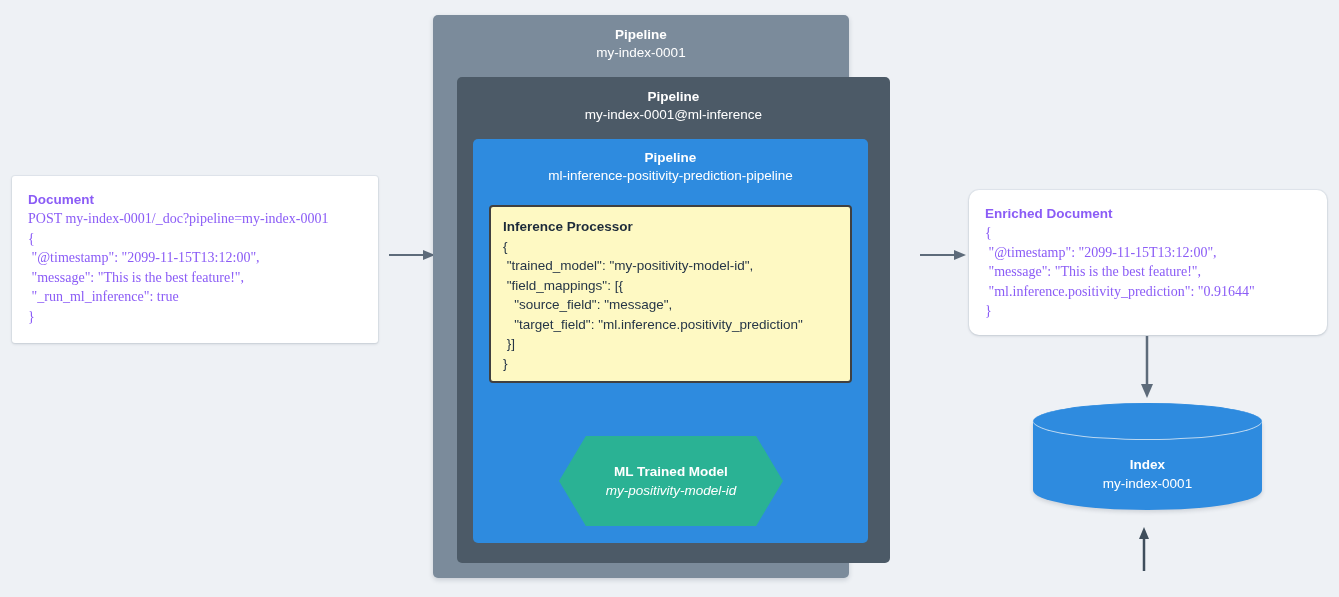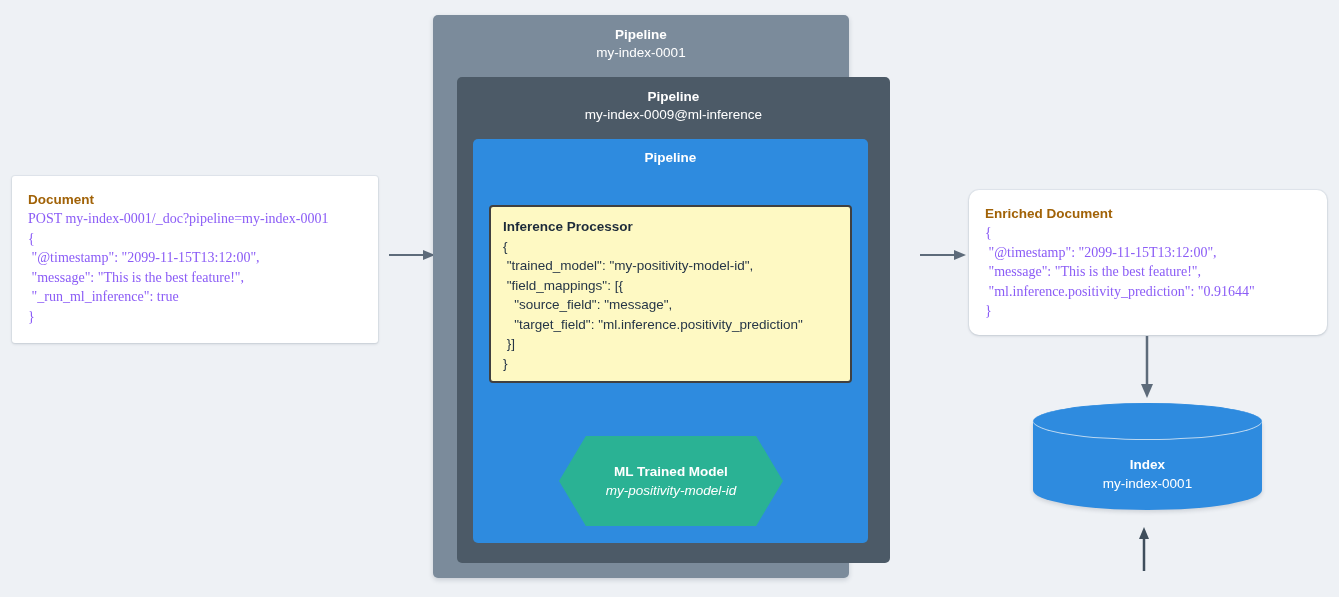--- a/index.html
+++ b/index.html
@@ -27,21 +27,21 @@
     background: #ffffff;
     border-radius: 3px;
     box-shadow: 0 1px 3px rgba(30,45,65,.16), 0 0 0 1px rgba(140,155,175,.10);
     box-sizing: border-box;
     padding: 14px 16px 14px 16px;
   }
   .card .title {
     font-weight: bold;
     font-size: 13.5px;
     line-height: 19px;
-    color: #a16207;
+    color: #8b5cf6;
     white-space: pre;
   }
   .card .line {
     font-size: 14px;
     line-height: 19.5px;
     color: #8b5cf6;
     white-space: pre;
     font-family: Liberation Serif, serif;
   }
 
@@ -252,26 +252,27 @@
 
   <div class="pipe" id="pipe-outer">
     <div class="hdr">
       <div class="h1">Pipeline</div>
       <div class="h2">my-index-0001</div>
     </div>
 
     <div class="pipe" id="pipe-mid">
       <div class="hdr">
         <div class="h1">Pipeline</div>
-        <div class="h2">my-index-0009@ml-inference</div>
+        <div class="h2">my-index-0001@ml-inference</div>
       </div>
 
       <div class="pipe" id="pipe-inner">
         <div class="hdr">
           <div class="h1">Pipeline</div>
+          <div class="h2">ml-inference-positivity-prediction-pipeline</div>
         </div>
 
         <div id="processor">
           <div class="title">Inference Processor</div>
           <div class="line">{</div>
           <div class="line"> "trained_model": "my-positivity-model-id",</div>
           <div class="line"> "field_mappings": [{</div>
           <div class="line">   "source_field": "message",</div>
           <div class="line">   "target_field": "ml.inference.positivity_prediction"</div>
           <div class="line"> }]</div>

